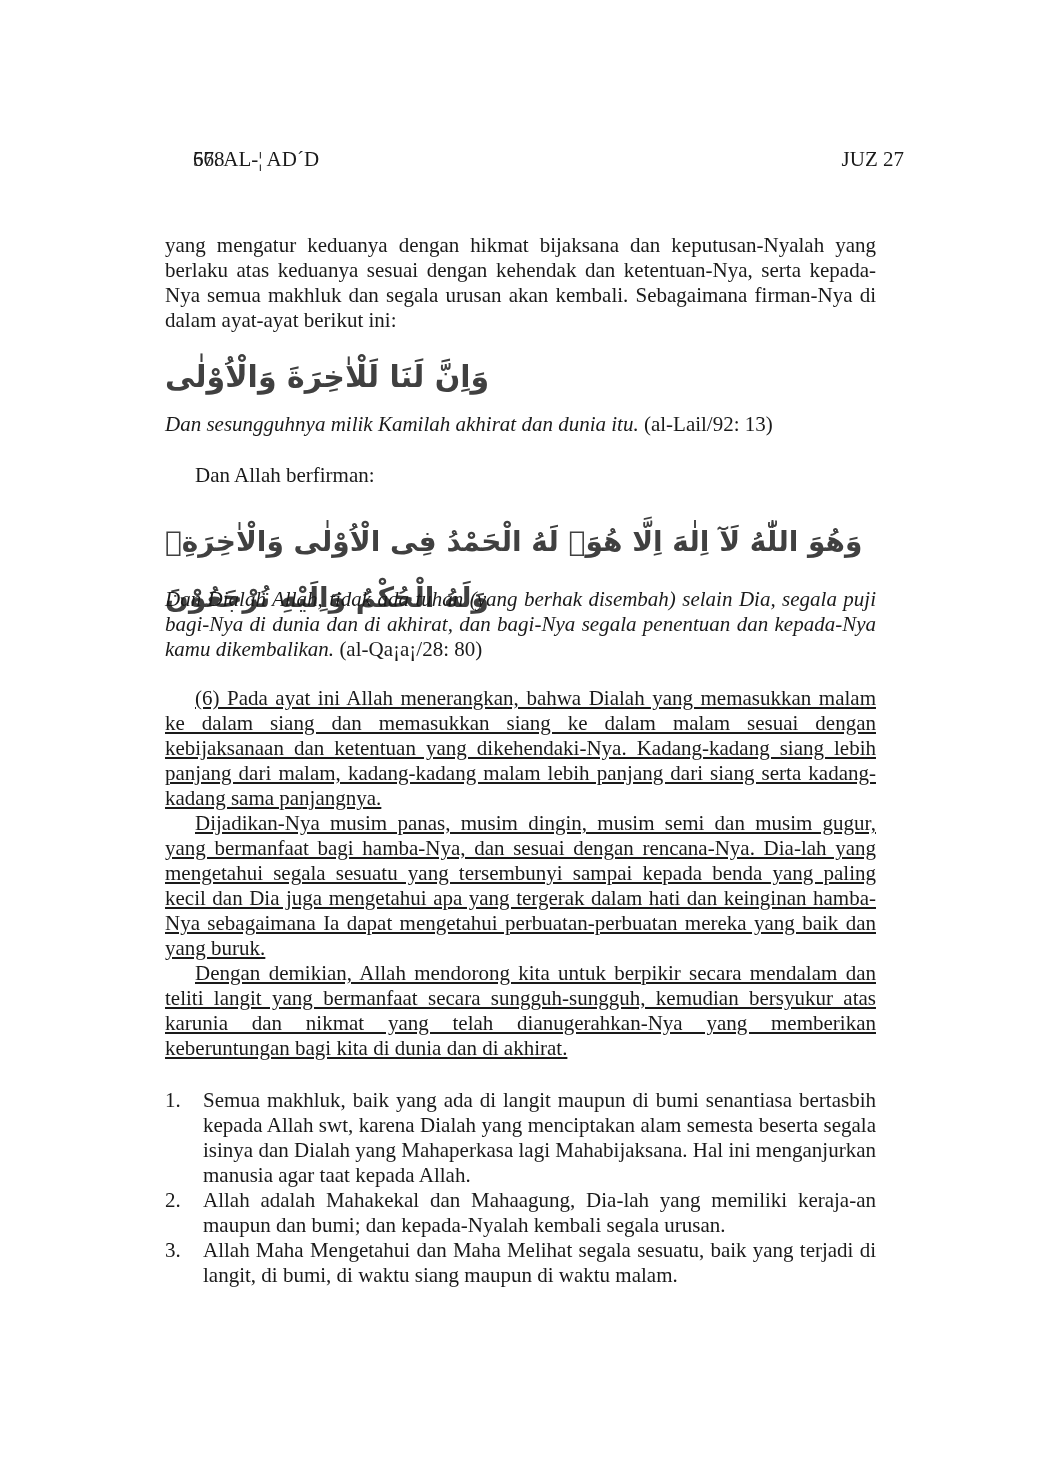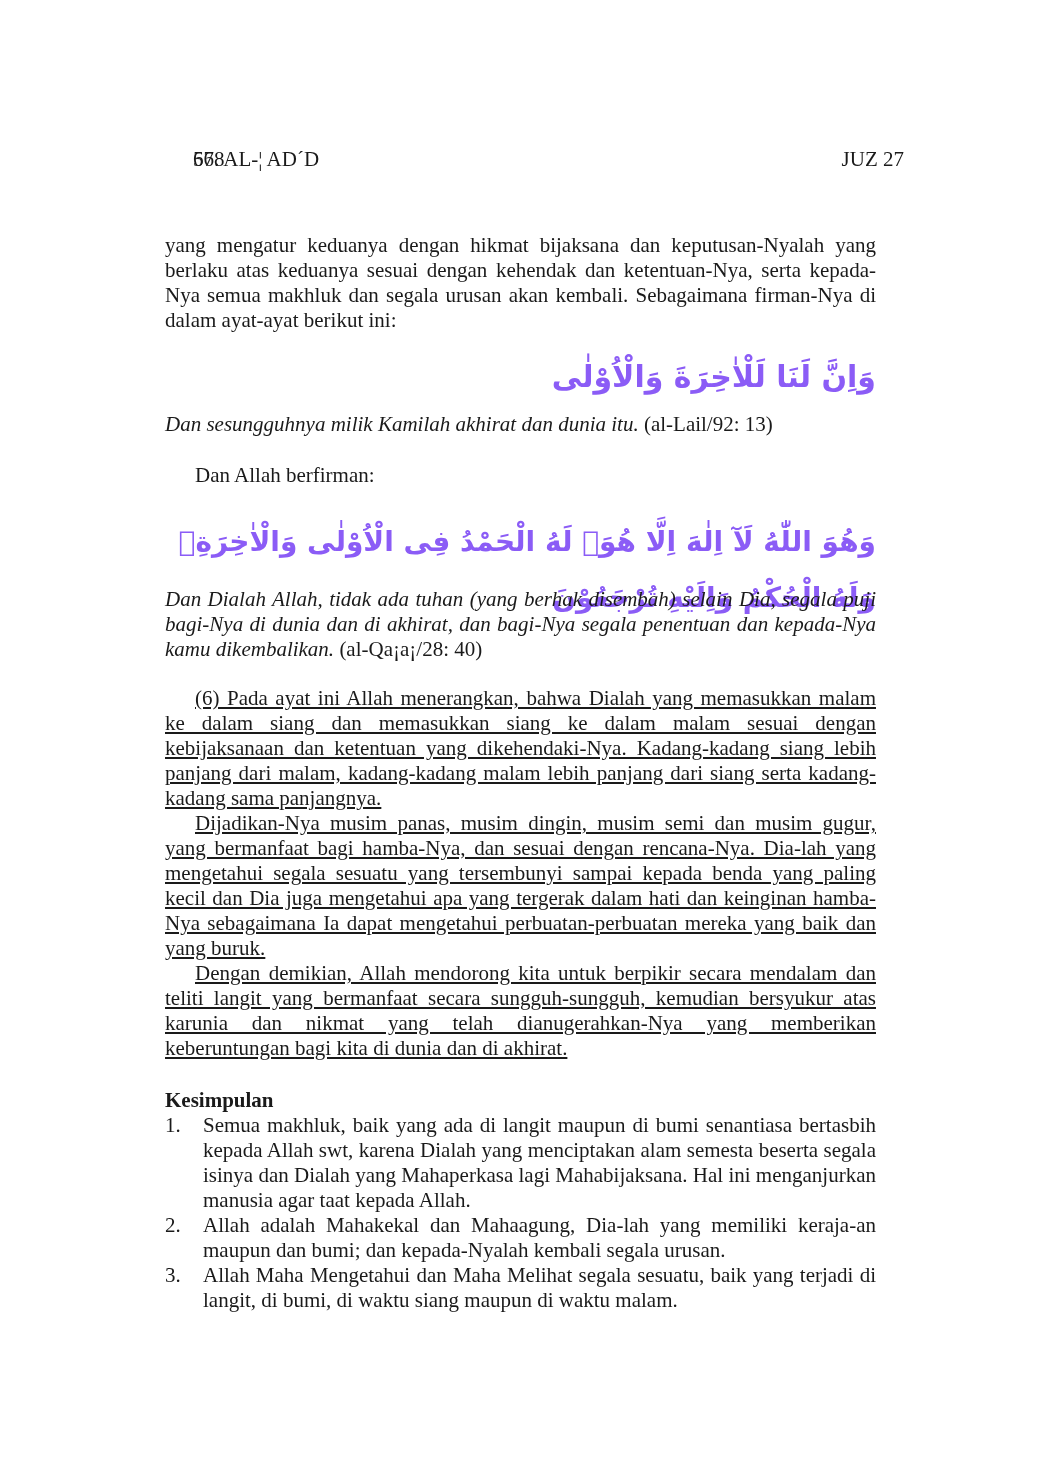--- a/index.html
+++ b/index.html
@@ -59,25 +59,25 @@
   .body-block p {
     margin: 0;
   }
   .indent {
     text-indent: 30px;
   }
   .arabic {
     position: absolute;
     left: 0;
     width: 711px;
-    text-align: right;
+    text-align: left;
     direction: rtl;
     font-family: "DejaVu Sans", sans-serif;
     font-weight: bold;
-    color: #8b5cf6;
+    color: #404040;
   }
   .arabic-1 {
     top: 352px;
     font-size: 30px;
     line-height: 50px;
   }
   .arabic-2 {
     top: 514px;
     font-size: 28px;
     line-height: 56px;
@@ -137,32 +137,31 @@
 
   <div class="body-block" style="top:463px;">
     <p class="indent">Dan Allah berfirman:</p>
   </div>
 
   <div class="arabic arabic-2">وَهُوَ اللّٰهُ لَآ اِلٰهَ اِلَّا هُوَۗ لَهُ الْحَمْدُ فِى الْاُوْلٰى وَالْاٰخِرَةِۖ وَلَهُ الْحُكْمُ وَاِلَيْهِ تُرْجَعُوْنَ</div>
 
   <div class="body-block" style="top:587px;">
     <p>
       <span class="translation">Dan Dialah Allah, tidak ada tuhan (yang berhak disembah) selain Dia, segala puji bagi-Nya di dunia dan di akhirat, dan bagi-Nya segala penentuan dan kepada-Nya kamu dikembalikan.</span>
-      <span class="ref">(al-Qa¡a¡/28: 40)</span>
+      <span class="ref">(al-Qa¡a¡/28: 80)</span>
     </p>
   </div>
 
   <div class="body-block" style="top:686px;text-decoration:underline;">
     <p class="indent">(6) Pada ayat ini Allah menerangkan, bahwa Dialah yang memasukkan malam ke dalam siang dan memasukkan siang ke dalam malam sesuai dengan kebijaksanaan dan ketentuan yang dikehendaki-Nya. Kadang-kadang siang lebih panjang dari malam, kadang-kadang malam lebih panjang dari siang serta kadang-kadang sama panjangnya.</p>
     <p class="indent">Dijadikan-Nya musim panas, musim dingin, musim semi dan musim gugur, yang bermanfaat bagi hamba-Nya, dan sesuai dengan rencana-Nya. Dia-lah yang mengetahui segala sesuatu yang tersembunyi sampai kepada benda yang paling kecil dan Dia juga mengetahui apa yang tergerak dalam hati dan keinginan hamba-Nya sebagaimana Ia dapat mengetahui perbuatan-perbuatan mereka yang baik dan yang buruk.</p>
     <p class="indent">Dengan demikian, Allah mendorong kita untuk berpikir secara mendalam dan teliti langit yang bermanfaat secara sungguh-sungguh, kemudian bersyukur atas karunia dan nikmat yang telah dianugerahkan-Nya yang memberikan keberuntungan bagi kita di dunia dan di akhirat.</p>
   </div>
 
   <div class="body-block" style="top:1088px;">
-    <h2 class="heading">Kesimpulan</h2>
     <ol class="list">
       <li class="list-item">
         <span class="num">1.</span>
         <span>Semua makhluk, baik yang ada di langit maupun di bumi senantiasa bertasbih kepada Allah swt, karena Dialah yang menciptakan alam semesta beserta segala isinya dan Dialah yang Mahaperkasa lagi Mahabijaksana. Hal ini menganjurkan manusia agar taat kepada Allah.</span>
       </li>
       <li class="list-item">
         <span class="num">2.</span>
         <span>Allah adalah Mahakekal dan Mahaagung, Dia-lah yang memiliki keraja-an maupun dan bumi; dan kepada-Nyalah kembali segala urusan.</span>
       </li>
       <li class="list-item">

